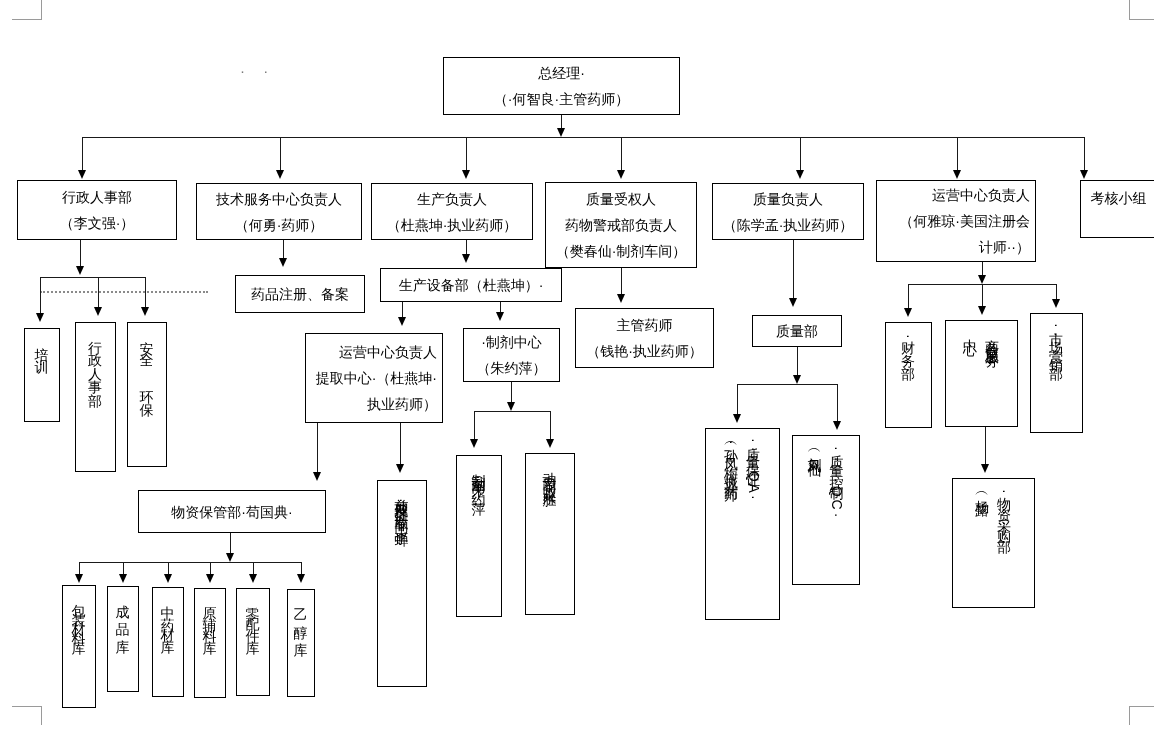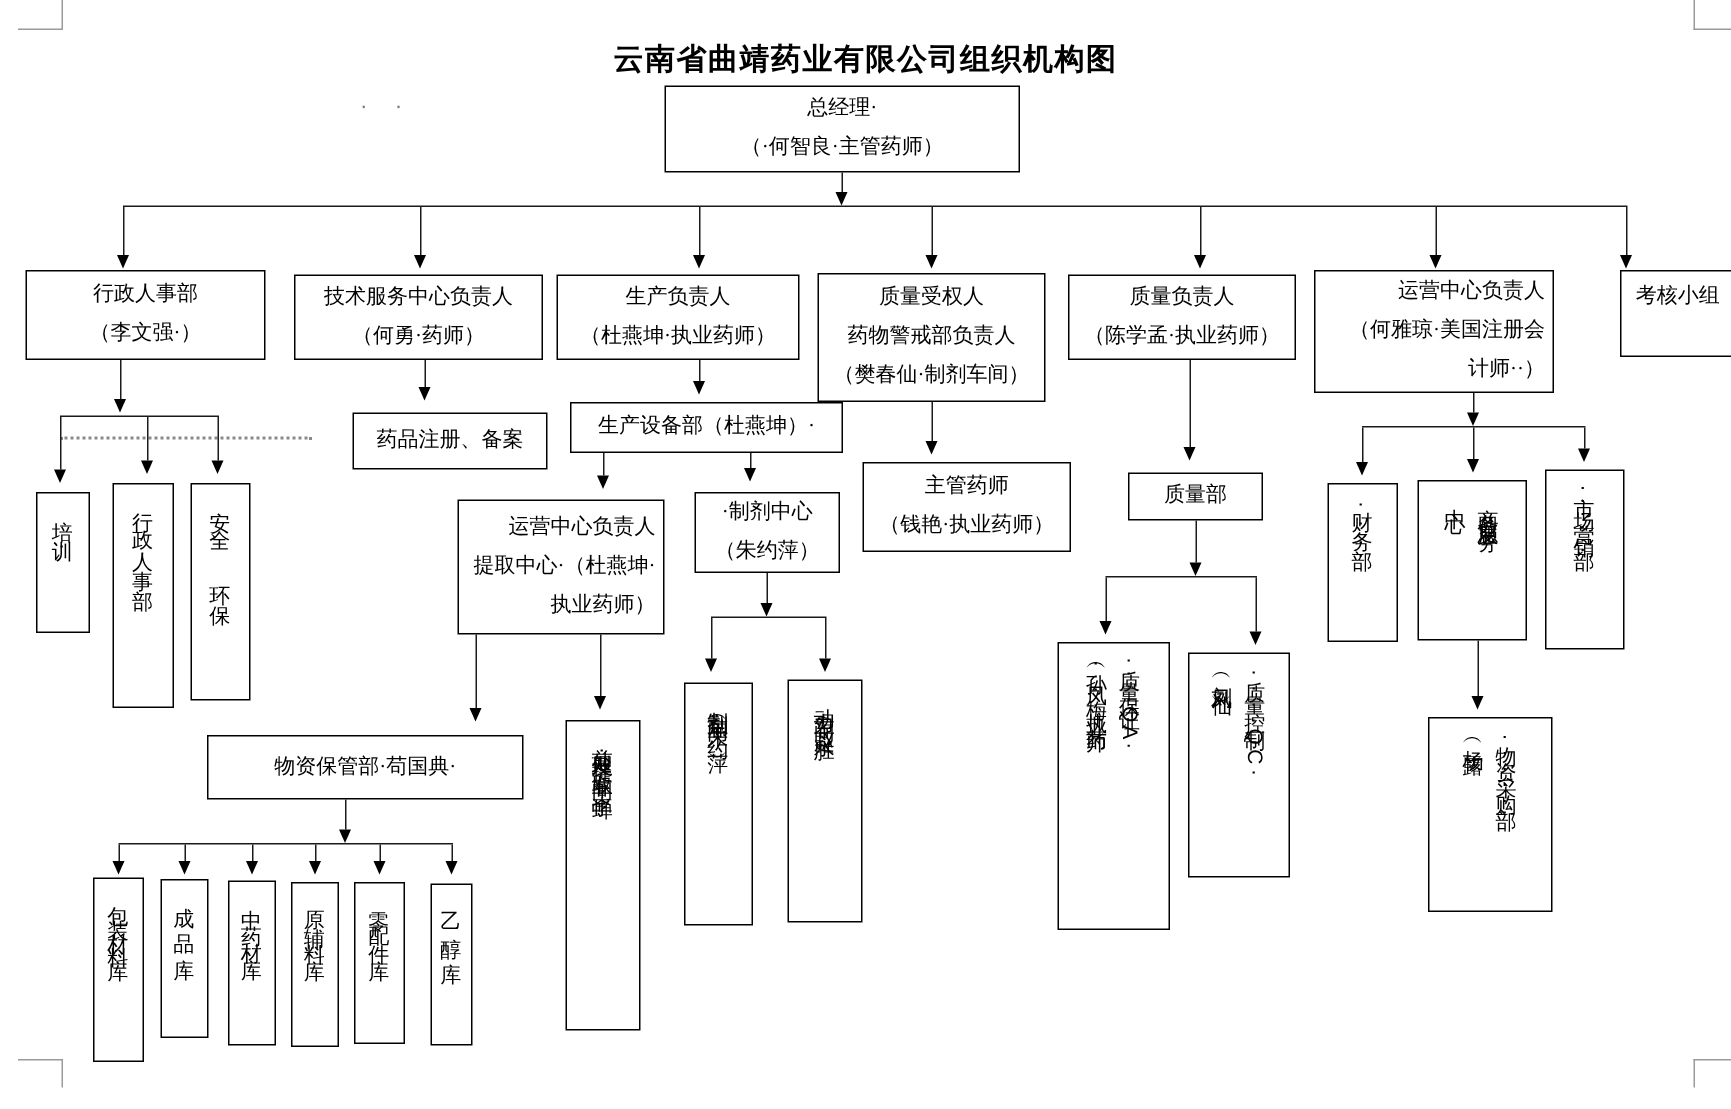--- a/index.html
+++ b/index.html
@@ -4,21 +4,21 @@
 <style>
   html,body{margin:0;padding:0;background:#fff;}
   .page{position:relative;width:1154px;height:739px;background:#fff;overflow:hidden;
         font-family:"Liberation Sans",sans-serif;color:#000;}
   .doc-title{position:absolute;left:0;top:26px;width:100%;text-align:center;
              font-size:20px;font-weight:bold;letter-spacing:1px;}
   .stray-dots{position:absolute;left:240px;top:62px;color:#7a7a7a;font-size:15px;letter-spacing:7px;}
   
   .node{position:absolute;border:1.4px solid #000;background:#fff;box-sizing:border-box;
         display:flex;font-size:14px;line-height:26px;overflow:hidden;}
-  .node.h{align-items:center;justify-content:center;text-align:center;font-family:Liberation Serif, serif;}
+  .node.h{align-items:center;justify-content:center;text-align:center;}
   .node.h .label{white-space:pre-line;width:100%;}
   .node.h.left{text-align:right;}
   .node.h.left .label{padding:0 5px;}
   .node.h.top{align-items:flex-start;}
   .node.h.top .label{padding-top:4px;}
   .node.v{align-items:flex-start;justify-content:center;}
   .node.v .label{writing-mode:vertical-rl;text-orientation:mixed;white-space:pre-line;
                  line-height:22px;padding-top:7px;}
   
   .cline{position:absolute;background:#1a1a1a;}
@@ -34,21 +34,20 @@
 </style>
 </head>
 <body>
 
 <div class="page">
   <div class="corner tl"></div>
   <div class="corner tr"></div>
   <div class="corner bl"></div>
   <div class="corner br"></div>
 
-  <div class="doc-title">云南省曲靖药业有限公司组织机构图</div>
   <div class="stray-dots">· ·</div>
 
   <div id="org-chart">
       <div class="node h" style="left: 443px; top: 57px; width: 237px; height: 58px;">
         <span class="label">总经理·
 （·何智良·主管药师）</span>
       </div>
       <div class="node h" style="left: 17px; top: 180px; width: 160px; height: 60px;">
         <span class="label">行政人事部
 （李文强·）</span>
@@ -112,21 +111,21 @@
       <div class="node v" style="left: 885px; top: 322px; width: 47px; height: 106px;">
         <span class="label" style="letter-spacing: 4px;">财·务·部··</span>
       </div>
       <div class="node v" style="left: 945px; top: 320px; width: 73px; height: 107px;">
         <span class="label" style="letter-spacing: 3px;">商务信息服务
 中心</span>
       </div>
       <div class="node v" style="left: 1030px; top: 313px; width: 53px; height: 120px;">
         <span class="label" style="letter-spacing: 2px;">市·场·营·销·部··</span>
       </div>
-      <div class="node h" style="left: 138px; top: 490px; width: 211px; height: 43px;">
+      <div class="node h" style="left: 138px; top: 490px; width: 188px; height: 43px;">
         <span class="label">物资保管部·苟国典·</span>
       </div>
       <div class="node v" style="left: 377px; top: 480px; width: 50px; height: 207px;">
         <span class="label" style="letter-spacing: 2px;">前处理及提·取车间·（李蝉）</span>
       </div>
       <div class="node v" style="left: 456px; top: 455px; width: 46px; height: 162px;">
         <span class="label" style="letter-spacing: 2px;">制剂车间（朱·约·萍）</span>
       </div>
       <div class="node v" style="left: 525px; top: 453px; width: 50px; height: 162px;">
         <span class="label" style="letter-spacing: 3px;">动力车间（赵永胜）</span>

